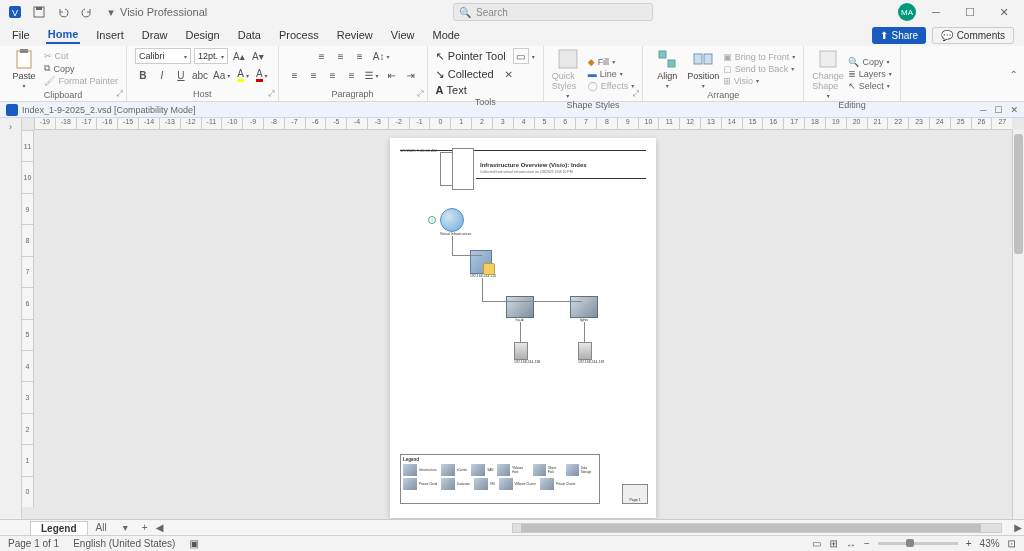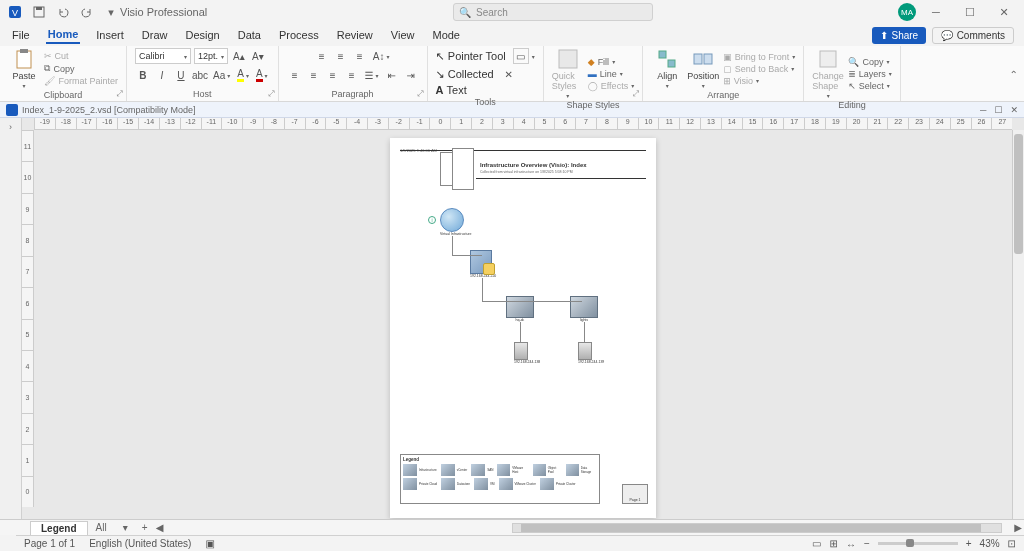--- a/index.html
+++ b/index.html
@@ -77,21 +77,21 @@
 .vscroll .thumb { position:absolute; left:1px; right:1px; top:4px; height:120px; background:#c0c0c0; border-radius:3px;}
 
 .sheet-tabs { position:absolute; bottom:16px; left:0; right:0; height:16px; background:#f5f5f5; border-top:1px solid #ccc; display:flex; align-items:center; padding-left:30px; font-size:10px;}
 .sheet-tabs .tab { padding:1px 10px; border:1px solid #ccc; border-bottom:none; background:#fff; font-weight:bold; }
 .sheet-tabs .tab2 { padding:1px 8px; color:#666;}
 .sheet-tabs .add { padding:1px 6px; color:#666;}
 .sheet-tabs .hscroll { margin-left:auto; width:490px; height:10px; background:#e0e0e0; border:1px solid #ccc; position:relative; margin-right:10px;}
 .sheet-tabs .hscroll .thumb { position:absolute; left:8px; top:0; bottom:0; width:460px; background:#c0c0c0;}
 .sheet-tabs .navbtn { width:12px; text-align:center; color:#666;}
 
-.statusbar { position:absolute; bottom:0; left:16px; right:0; height:16px; background:#f3f3f3; border-top:1px solid #d0d0d0; display:flex; align-items:center; padding:0 8px; font-size:10px; color:#555; gap:14px;}
+.statusbar { position:absolute; bottom:0; left:0; right:0; height:16px; background:#f3f3f3; border-top:1px solid #d0d0d0; display:flex; align-items:center; padding:0 8px; font-size:10px; color:#555; gap:14px;}
 .statusbar .right { margin-left:auto; display:flex; gap:8px; align-items:center;}
 .zoom-slider { width:80px; height:3px; background:#ccc; position:relative;}
 .zoom-slider .knob { position:absolute; left:28px; top:-3px; width:8px; height:8px; background:#888; border-radius:2px;}
 svg { display:block; }
 </style>
 </head>
 <body>
 
 <div class="titlebar">
   <div class="qat">

